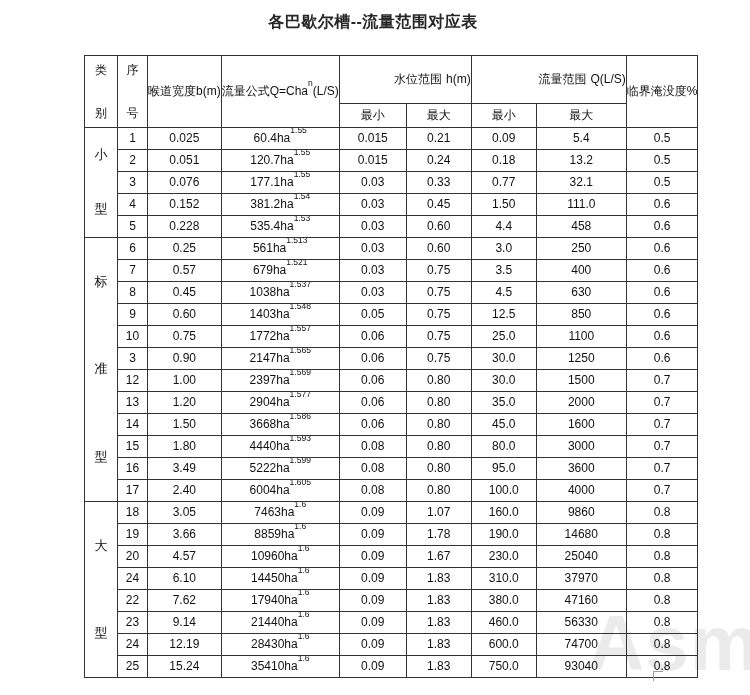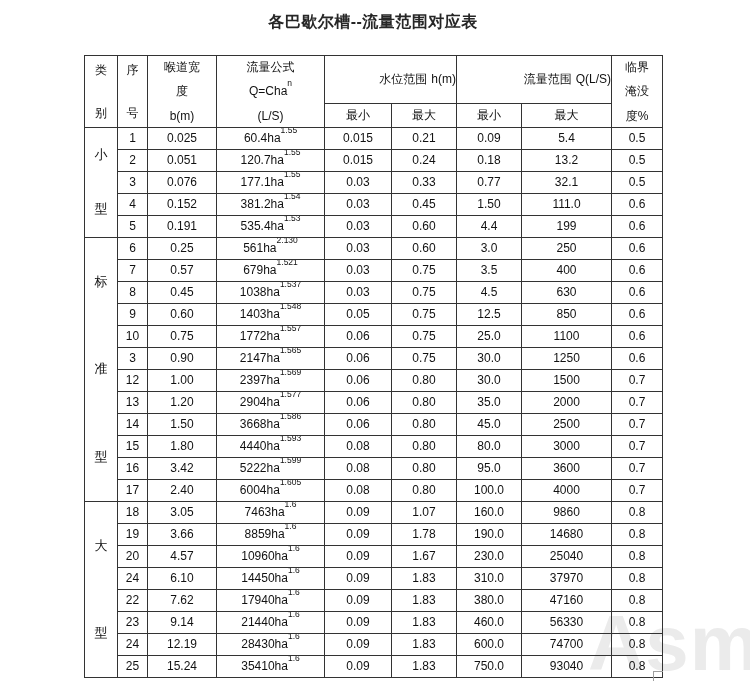--- a/index.html
+++ b/index.html
@@ -27,21 +27,21 @@
   .flume th, .flume td {
     border:1px solid #333333; padding:0; margin:0;
     font-size:12px; font-weight:normal; color:#111111;
     text-align:center; vertical-align:middle; line-height:1.25;
     overflow:hidden; white-space:nowrap;
   }
   .flume thead tr.grp-row th { height:47px; }
   .flume thead tr.sub-row th { height:23px; }
   .flume tbody tr { height:22px; }
   .vstack {
-    display:flex; flex-direction:column; justify-content:space-between;
+    display:flex; flex-direction:row; justify-content:space-between;
     align-items:center; height:64px; padding:3px 0; box-sizing:content-box;
   }
   .vstack2 {
     display:flex; flex-direction:column; justify-content:space-between;
     align-items:center; height:58px; padding:6px 0;
   }
   .grp-head { display:flex; flex-direction:row; justify-content:flex-end; gap:4px; }
   .catstack {
     display:flex; flex-direction:column; justify-content:space-around;
     align-items:center; font-size:13px;
@@ -168,39 +168,39 @@
         <td>0.152</td>
         <td><span>381.2ha</span><sup class="expn">1.54</sup></td>
         <td>0.03</td>
         <td>0.45</td>
         <td>1.50</td>
         <td>111.0</td>
         <td>0.6</td>
       </tr>
       <tr>
         <td>5</td>
-        <td>0.191</td>
+        <td>0.228</td>
         <td><span>535.4ha</span><sup class="expn">1.53</sup></td>
         <td>0.03</td>
         <td>0.60</td>
         <td>4.4</td>
-        <td>199</td>
+        <td>458</td>
         <td>0.6</td>
       </tr>
       <tr>
         <td rowspan="12">
           <div class="catstack" style="height: 262px;">
             <span>标</span>
             <span>准</span>
             <span>型</span>
           </div>
         </td>
         <td>6</td>
         <td>0.25</td>
-        <td><span>561ha</span><sup class="expn">2.130</sup></td>
+        <td><span>561ha</span><sup class="expn">1.513</sup></td>
         <td>0.03</td>
         <td>0.60</td>
         <td>3.0</td>
         <td>250</td>
         <td>0.6</td>
       </tr>
       <tr>
         <td>7</td>
         <td>0.57</td>
         <td><span>679ha</span><sup class="expn">1.521</sup></td>
@@ -270,36 +270,36 @@
         <td>2000</td>
         <td>0.7</td>
       </tr>
       <tr>
         <td>14</td>
         <td>1.50</td>
         <td><span>3668ha</span><sup class="expn">1.586</sup></td>
         <td>0.06</td>
         <td>0.80</td>
         <td>45.0</td>
-        <td>2500</td>
+        <td>1600</td>
         <td>0.7</td>
       </tr>
       <tr>
         <td>15</td>
         <td>1.80</td>
         <td><span>4440ha</span><sup class="expn">1.593</sup></td>
         <td>0.08</td>
         <td>0.80</td>
         <td>80.0</td>
         <td>3000</td>
         <td>0.7</td>
       </tr>
       <tr>
         <td>16</td>
-        <td>3.42</td>
+        <td>3.49</td>
         <td><span>5222ha</span><sup class="expn">1.599</sup></td>
         <td>0.08</td>
         <td>0.80</td>
         <td>95.0</td>
         <td>3600</td>
         <td>0.7</td>
       </tr>
       <tr>
         <td>17</td>
         <td>2.40</td>

